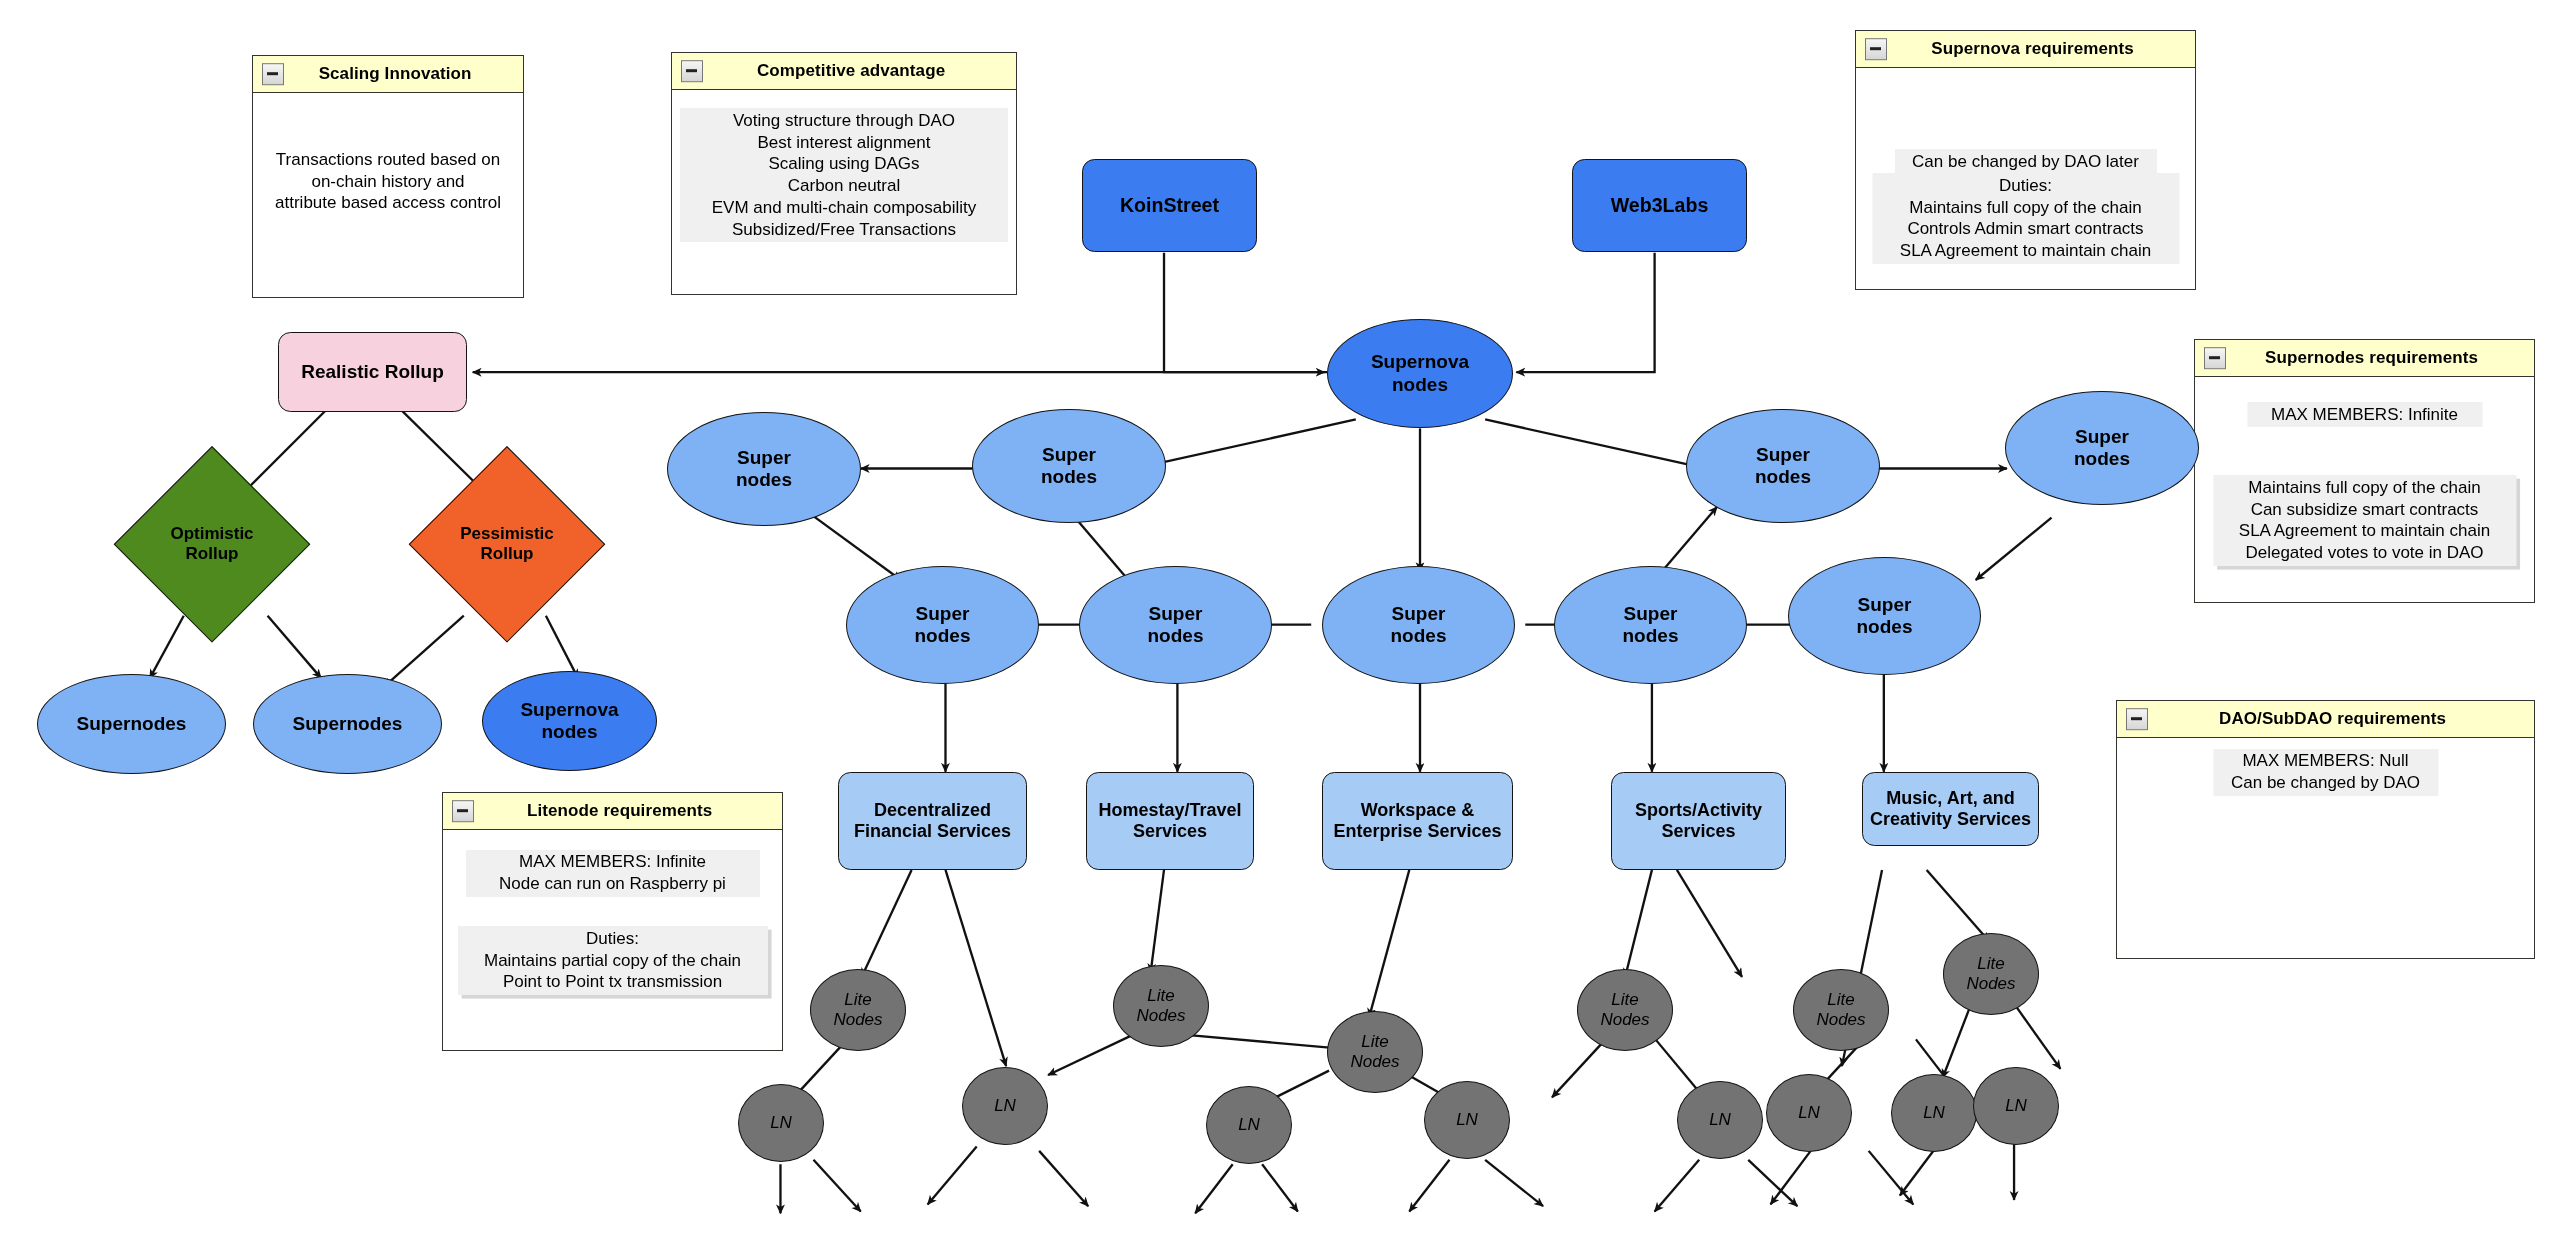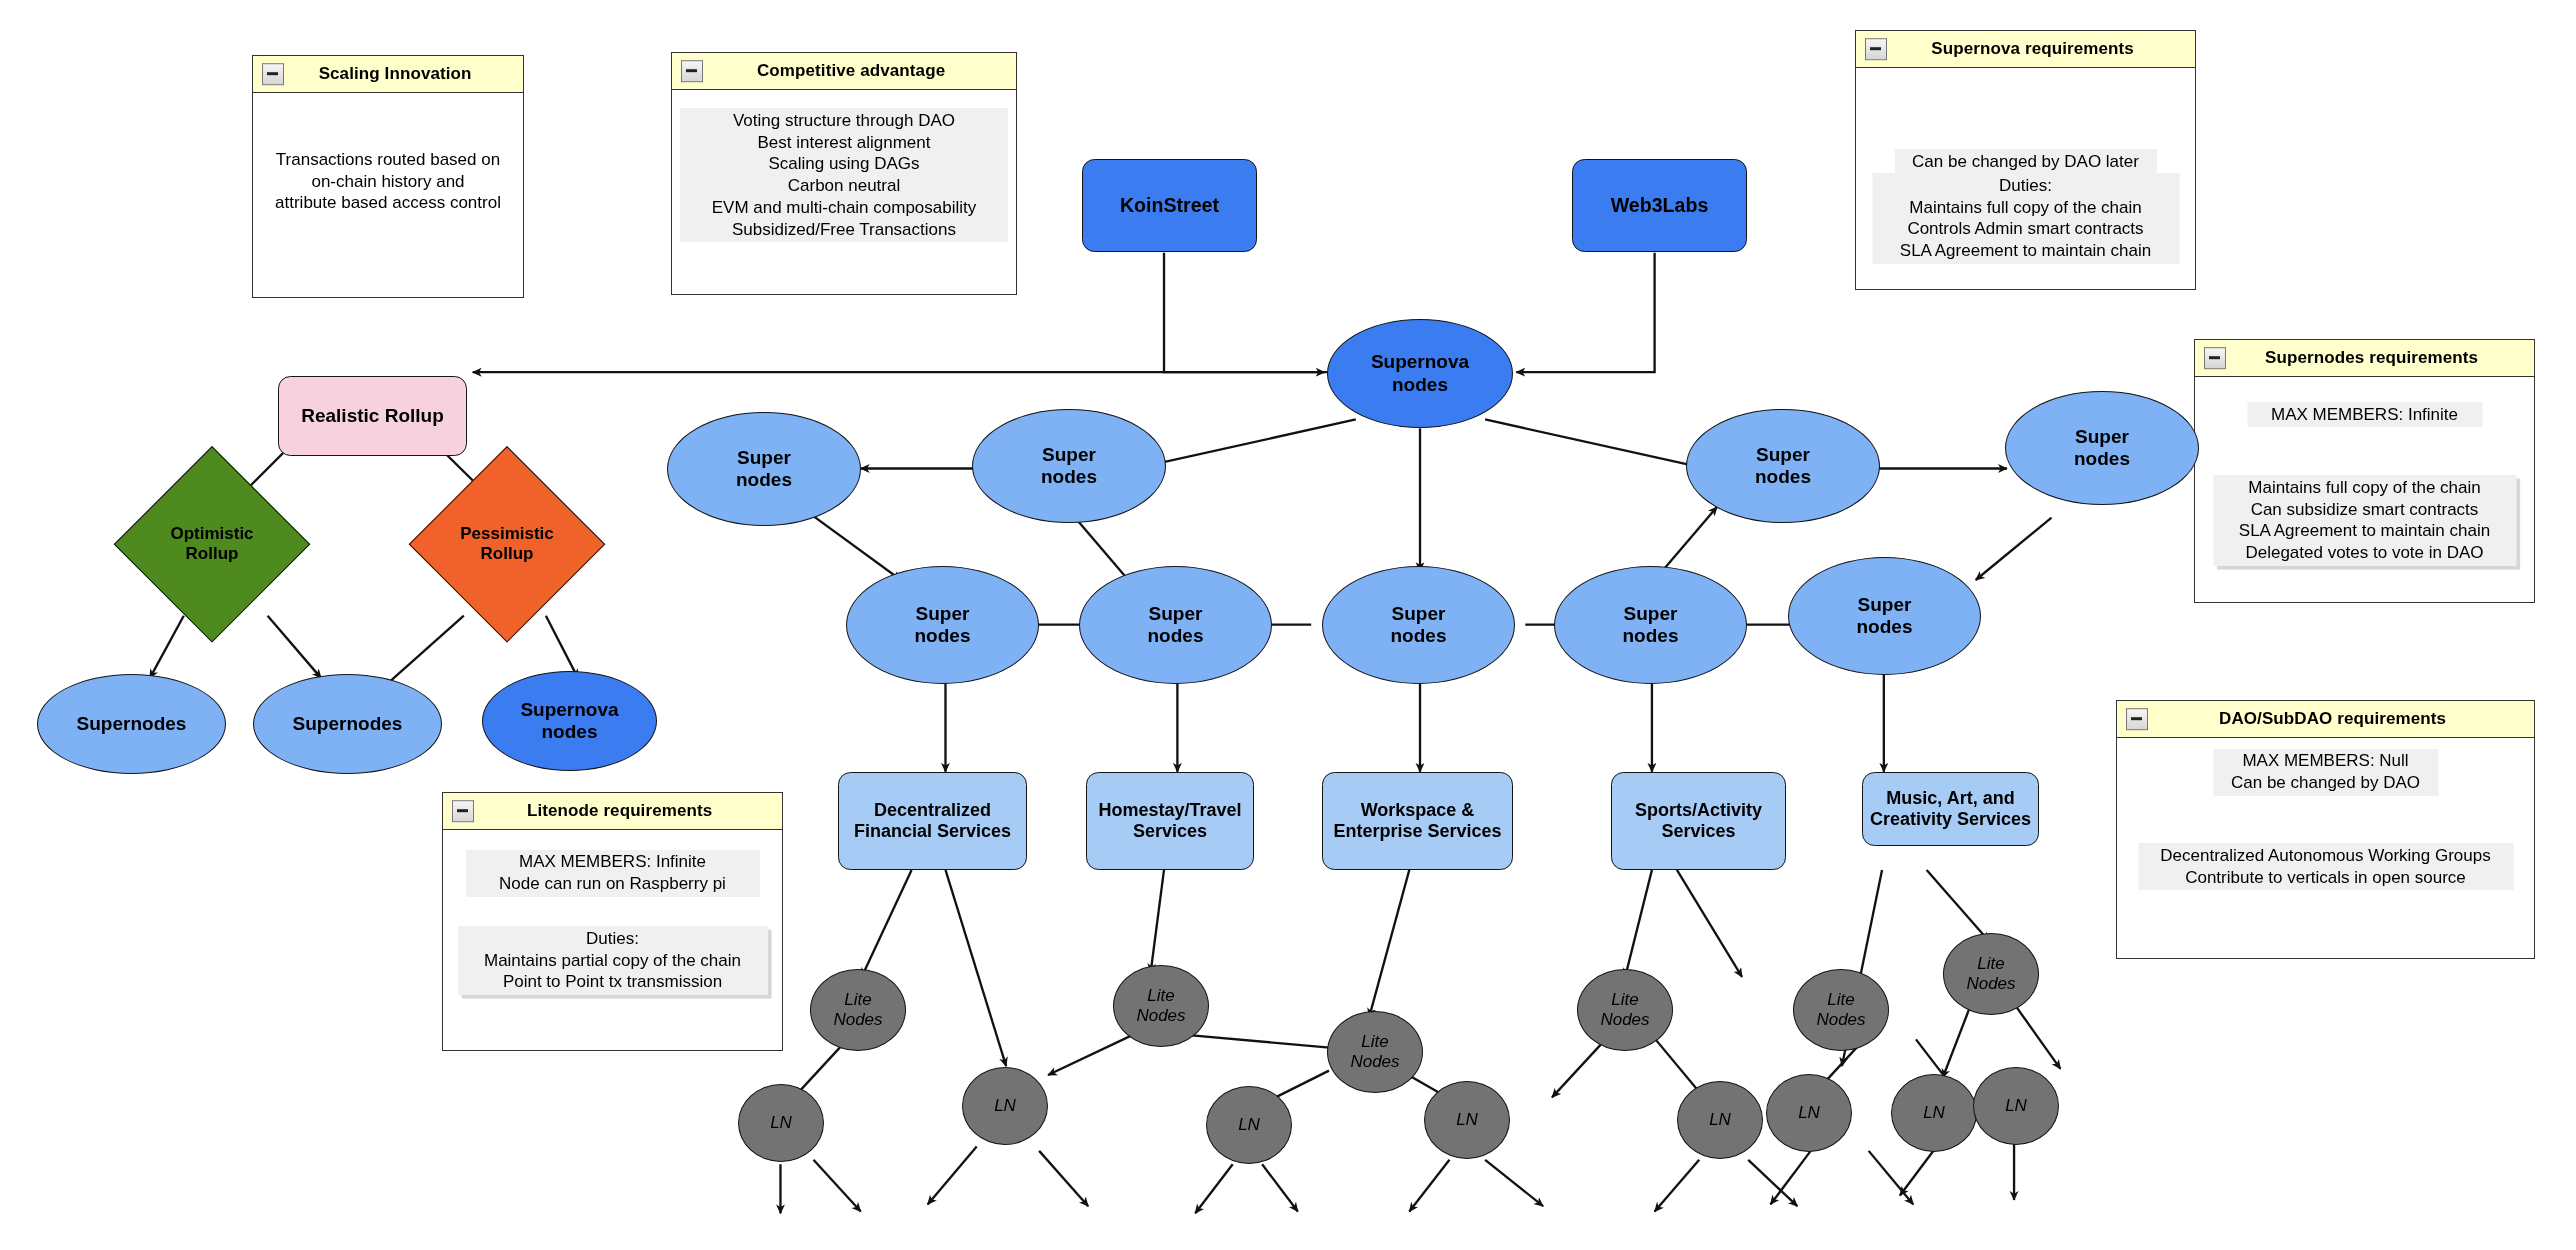--- a/index.html
+++ b/index.html
@@ -29,21 +29,21 @@
         text-align:center;box-sizing:border-box;color:#000;}
   .ell{border:1.8px solid #141414;border-radius:50%;}
   .rr{border:1.8px solid #141414;border-radius:12.5px;align-items:center;}
   .lbl{font-weight:bold;line-height:1.18;pointer-events:none;}
   .lbl.reg{font-weight:normal;}
 
   .c-supernova{background:#3b7df0;}
   .c-super{background:#7eb2f5;}
   .c-lite{background:#737373;font-style:italic;}
   .c-service{background:#a6cbf5;}
-  .c-pink{background:#f7d2de;margin-top:44px;}
+  .c-pink{background:#f7d2de;}
 
   .dia{position:absolute;}
   .dia .sq{position:absolute;left:50%;top:50%;width:70.7%;height:70.7%;
       transform:translate(-50%,-50%) rotate(45deg);border:1.8px solid #141414;box-sizing:border-box;}
   .dia .dtxt{position:absolute;left:0;top:0;width:100%;height:100%;display:flex;
       align-items:center;justify-content:center;text-align:center;font-weight:bold;
       line-height:1.18;color:#000;}
   .c-green{background:#4f8a1f;}
   .c-orange{background:#f0622a;}
 </style>
@@ -207,22 +207,20 @@
   <div class="note" style="left:2116px;top:700px;width:419px;height:259px;">
     <div class="note-hdr">
       <span class="minus">
           <i></i>
         </span>
       <span class="ttl">DAO/SubDAO requirements</span>
     </div>
     <div class="note-body">
       <div class="chunk" style="top:10.7px;width:225px;">MAX MEMBERS: Null
 Can be changed by DAO</div>
-      <div class="chunk" style="top:105px;width:375px;">Decentralized Autonomous Working Groups
-Contribute to verticals in open source</div>
     </div>
   </div>
 
   <div class="note" style="left:442px;top:792px;width:341px;height:259px;">
     <div class="note-hdr">
       <span class="minus">
           <i></i>
         </span>
       <span class="ttl">Litenode requirements</span>
     </div>

